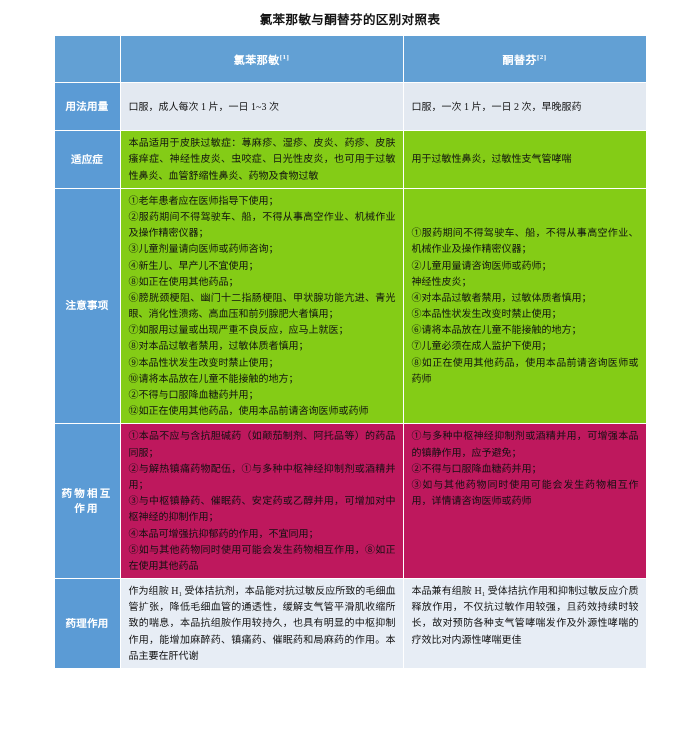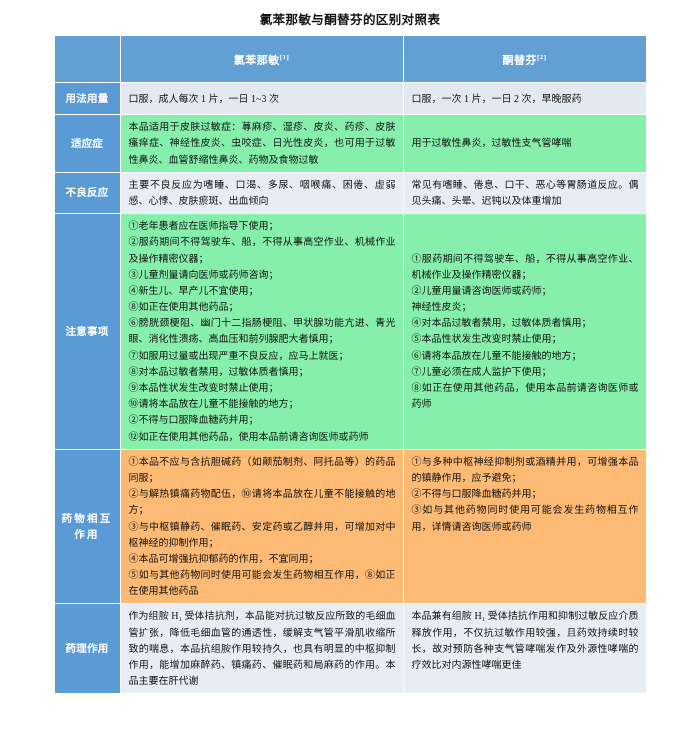--- a/index.html
+++ b/index.html
@@ -71,21 +71,21 @@
 
   
   td.rowlabel {
     background: #5b9bd5;
     color: #ffffff;
     font-weight: bold;
     font-size: 10.5px;
     text-align: center;
     vertical-align: middle;
     border: 1px solid #ffffff;
-    padding: 8px 3px;
+    padding: 16px 3px;
     line-height: 1.45;
     letter-spacing: 0.2px;
   }
   td.rowlabel.spread {
     letter-spacing: 2.2px;
   }
 
   
   td.cell {
     vertical-align: middle;
@@ -94,23 +94,23 @@
     padding: 4px 7px 4px 8px;
     border: 1px solid #ffffff;
     color: #111111;
     text-align: justify;
     text-justify: inter-character;
   }
   td.cell.top { vertical-align: top; }
 
   
   tr.band-a td.cell { background: #e3e9f1; }
-  tr.band-b td.cell { background: #86efac; }
+  tr.band-b td.cell { background: #84cc16; }
   tr.band-c td.cell { background: #e7edf5; }
-  tr.band-d td.cell { background: #fdba74; }
+  tr.band-d td.cell { background: #be185d; }
 
   .cell p {
     margin: 0;
     padding: 0;
   }
   .cell p + p { margin-top: 0px; }
 </style>
 </head>
 <body>
 
@@ -148,29 +148,20 @@
       <tr class="band-b">
         <td class="rowlabel">适应症</td>
         <td class="cell top">
           <p>本品适用于皮肤过敏症：荨麻疹、湿疹、皮炎、药疹、皮肤瘙痒症、神经性皮炎、虫咬症、日光性皮炎，也可用于过敏性鼻炎、血管舒缩性鼻炎、药物及食物过敏</p>
         </td>
         <td class="cell">
           <p>用于过敏性鼻炎，过敏性支气管哮喘</p>
         </td>
       </tr>
 
-      <tr class="band-c">
-        <td class="rowlabel">不良反应</td>
-        <td class="cell">
-          <p>主要不良反应为嗜睡、口渴、多尿、咽喉痛、困倦、虚弱感、心悸、皮肤瘀斑、出血倾向</p>
-        </td>
-        <td class="cell">
-          <p>常见有嗜睡、倦息、口干、恶心等胃肠道反应。偶见头痛、头晕、迟钝以及体重增加</p>
-        </td>
-      </tr>
 
       <tr class="band-b">
         <td class="rowlabel">注意事项</td>
         <td class="cell top">
           <p>①老年患者应在医师指导下使用；</p>
           <p>②服药期间不得驾驶车、船，不得从事高空作业、机械作业及操作精密仪器；</p>
           <p>③儿童剂量请向医师或药师咨询；</p>
           <p>④新生儿、早产儿不宜使用；</p>
           <p>⑧如正在使用其他药品；</p>
           <p>⑥膀胱颈梗阻、幽门十二指肠梗阻、甲状腺功能亢进、青光眼、消化性溃疡、高血压和前列腺肥大者慎用；</p>
@@ -190,21 +181,21 @@
           <p>⑥请将本品放在儿童不能接触的地方；</p>
           <p>⑦儿童必须在成人监护下使用；</p>
           <p>⑧如正在使用其他药品，使用本品前请咨询医师或药师</p>
         </td>
       </tr>
 
       <tr class="band-d">
         <td class="rowlabel spread">药物相互作用</td>
         <td class="cell top">
           <p>①本品不应与含抗胆碱药（如颠茄制剂、阿托品等）的药品同服；</p>
-          <p>②与解热镇痛药物配伍，⑩请将本品放在儿童不能接触的地方；</p>
+          <p>②与解热镇痛药物配伍，①与多种中枢神经抑制剂或酒精并用；</p>
           <p>③与中枢镇静药、催眠药、安定药或乙醇并用，可增加对中枢神经的抑制作用；</p>
           <p>④本品可增强抗抑郁药的作用，不宜同用；</p>
           <p>⑤如与其他药物同时使用可能会发生药物相互作用，⑧如正在使用其他药品</p>
         </td>
         <td class="cell top">
           <p>①与多种中枢神经抑制剂或酒精并用，可增强本品的镇静作用，应予避免；</p>
           <p>②不得与口服降血糖药并用；</p>
           <p>③如与其他药物同时使用可能会发生药物相互作用，详情请咨询医师或药师</p>
         </td>
       </tr>

